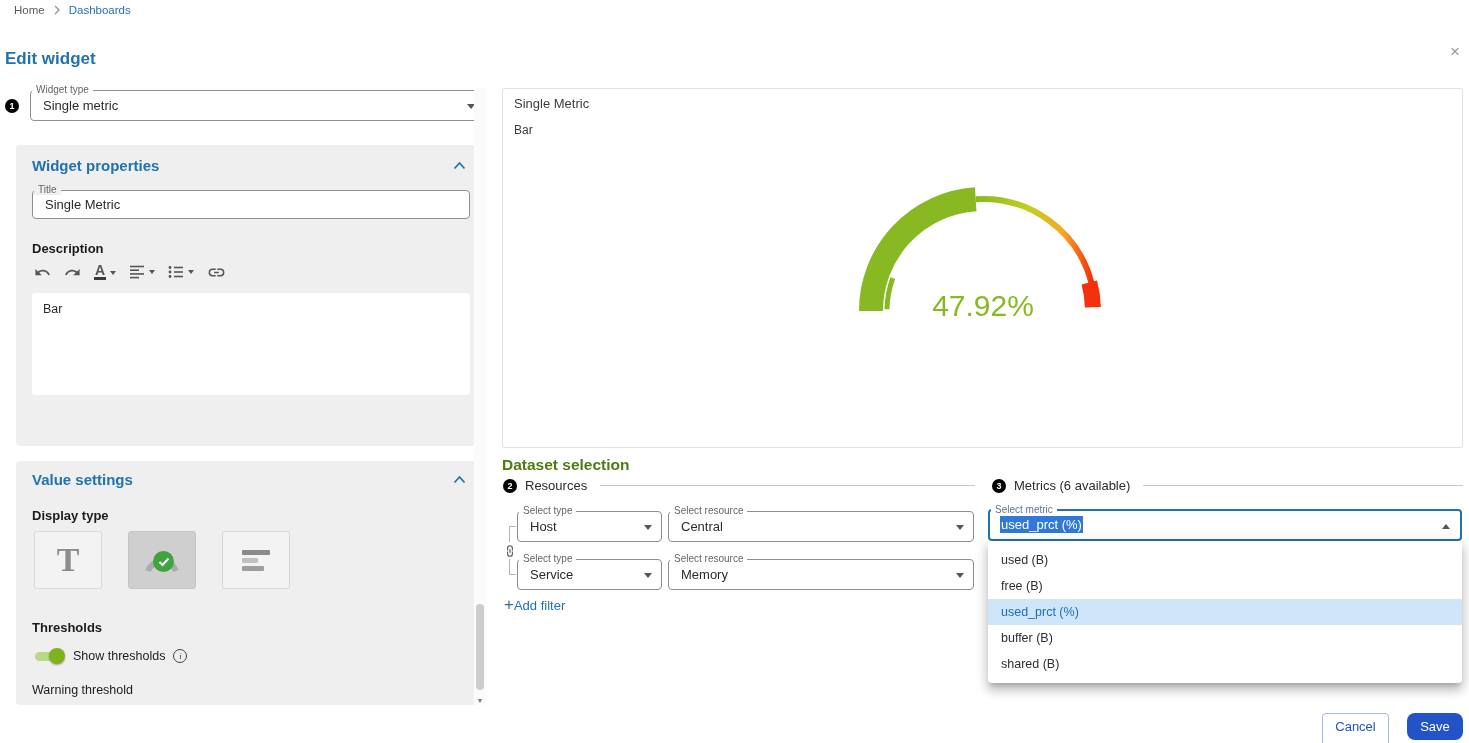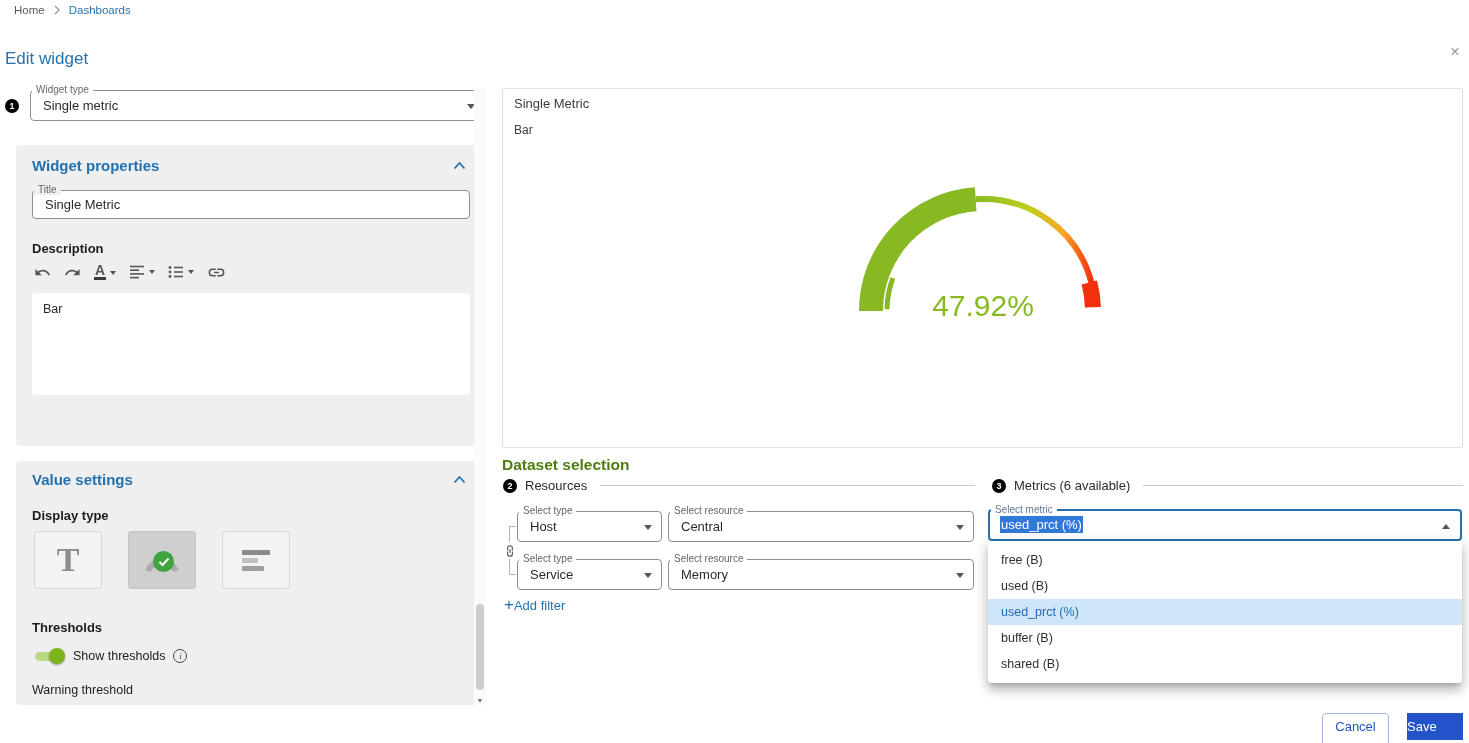--- a/index.html
+++ b/index.html
@@ -5,21 +5,21 @@
   *{box-sizing:border-box;margin:0;padding:0}
   html,body{width:1469px;height:743px}
   body{position:relative;font-family:"Liberation Sans",sans-serif;font-size:13px;color:#2e2e2e;background:#fff;overflow:hidden}
 
   
   .breadcrumb{position:absolute;left:14px;top:4px;display:flex;align-items:center;gap:9px;font-size:11.5px}
   .bc-home{color:#5a5a5a;cursor:pointer}
   .bc-dash{color:#2372b0;cursor:pointer}
 
   
-  .modal-title{position:absolute;left:5px;top:49px;font-size:17px;font-weight:normal;color:#2372b0}
+  .modal-title{position:absolute;left:5px;top:49px;font-size:17px;font-weight:bold;color:#2372b0}
   .close-btn{position:absolute;left:1444px;top:41px;width:22px;height:22px;text-align:center;line-height:22px;font-size:17px;color:#999;cursor:pointer}
 
   
   .step-badge{width:14px;height:14px;border-radius:50%;background:#000;color:#fff;font-size:9px;font-weight:bold;display:flex;align-items:center;justify-content:center;flex:0 0 14px}
   .abs{position:absolute}
 
   
   .ofield{position:absolute;height:31px;border:1px solid #8f8f8f;border-radius:4px;background:#fff;cursor:pointer}
   .flabel{position:absolute;top:-7px;left:1px;background:#fff;padding:0 4px;font-size:10px;line-height:11px;color:#666;white-space:nowrap}
   .flabel.on-gray{background:#efefef}
@@ -99,21 +99,21 @@
   .metric-field .flabel{color:#5d7document0;}
   .metric-field .fvalue{line-height:28px;padding-left:10px}
   .text-selection{background:#3179d8;color:#fff;padding:1px 1px}
 
   .dropdown{position:absolute;left:988px;top:541px;width:474px;padding:6px 0;background:#fff;border-radius:0 0 4px 4px;box-shadow:0 5px 5px -3px rgba(0,0,0,.2),0 8px 10px 1px rgba(0,0,0,.14),0 3px 14px 2px rgba(0,0,0,.12);z-index:5}
   .opt{height:26px;line-height:26px;padding:0 13px;font-size:12.5px;color:#2e2e2e;cursor:pointer}
   .opt.selected{background:#cfe5fa;color:#1f6cb5}
 
   
   .btn-cancel{position:absolute;left:1322px;top:713px;width:67px;height:41px;border:1px solid #a3b8e0;border-radius:4px;background:#fff;color:#2253c9;font-size:13px;text-align:center;line-height:25px;cursor:pointer}
-  .btn-save{position:absolute;left:1407px;top:713px;width:56px;height:27px;border-radius:0;background:#2253c9;color:#fff;font-size:13px;text-align:left;line-height:27px;cursor:pointer}
+  .btn-save{position:absolute;left:1407px;top:713px;width:56px;height:27px;border-radius:8px;background:#2253c9;color:#fff;font-size:13px;text-align:center;line-height:27px;cursor:pointer}
 </style>
 </head>
 <body>
 
 <div class="breadcrumb">
   <span class="bc-home">Home</span>
   <svg width="6" height="10" viewBox="0 0 6 10">
       <polyline points="1,1 5,5 1,9" fill="none" stroke="#999" stroke-width="1.4"></polyline>
     </svg>
   <span class="bc-dash">Dashboards</span>
@@ -316,21 +316,21 @@
   <div class="subsection-line"></div>
 </div>
 
 <div class="ofield metric-field">
   <span class="flabel" style="color:#5d7590">Select metric</span>
   <span class="fvalue"><span class="text-selection">used_prct (%)</span></span>
   <span class="caret-up"></span>
 </div>
 
 <div class="dropdown">
+  <div class="opt">used (B)</div>
   <div class="opt">free (B)</div>
-  <div class="opt">used (B)</div>
   <div class="opt selected">used_prct (%)</div>
   <div class="opt">buffer (B)</div>
   <div class="opt">shared (B)</div>
 </div>
 
 <div class="btn-cancel">Cancel</div>
 <div class="btn-save">Save</div>
 
 </body></html>

